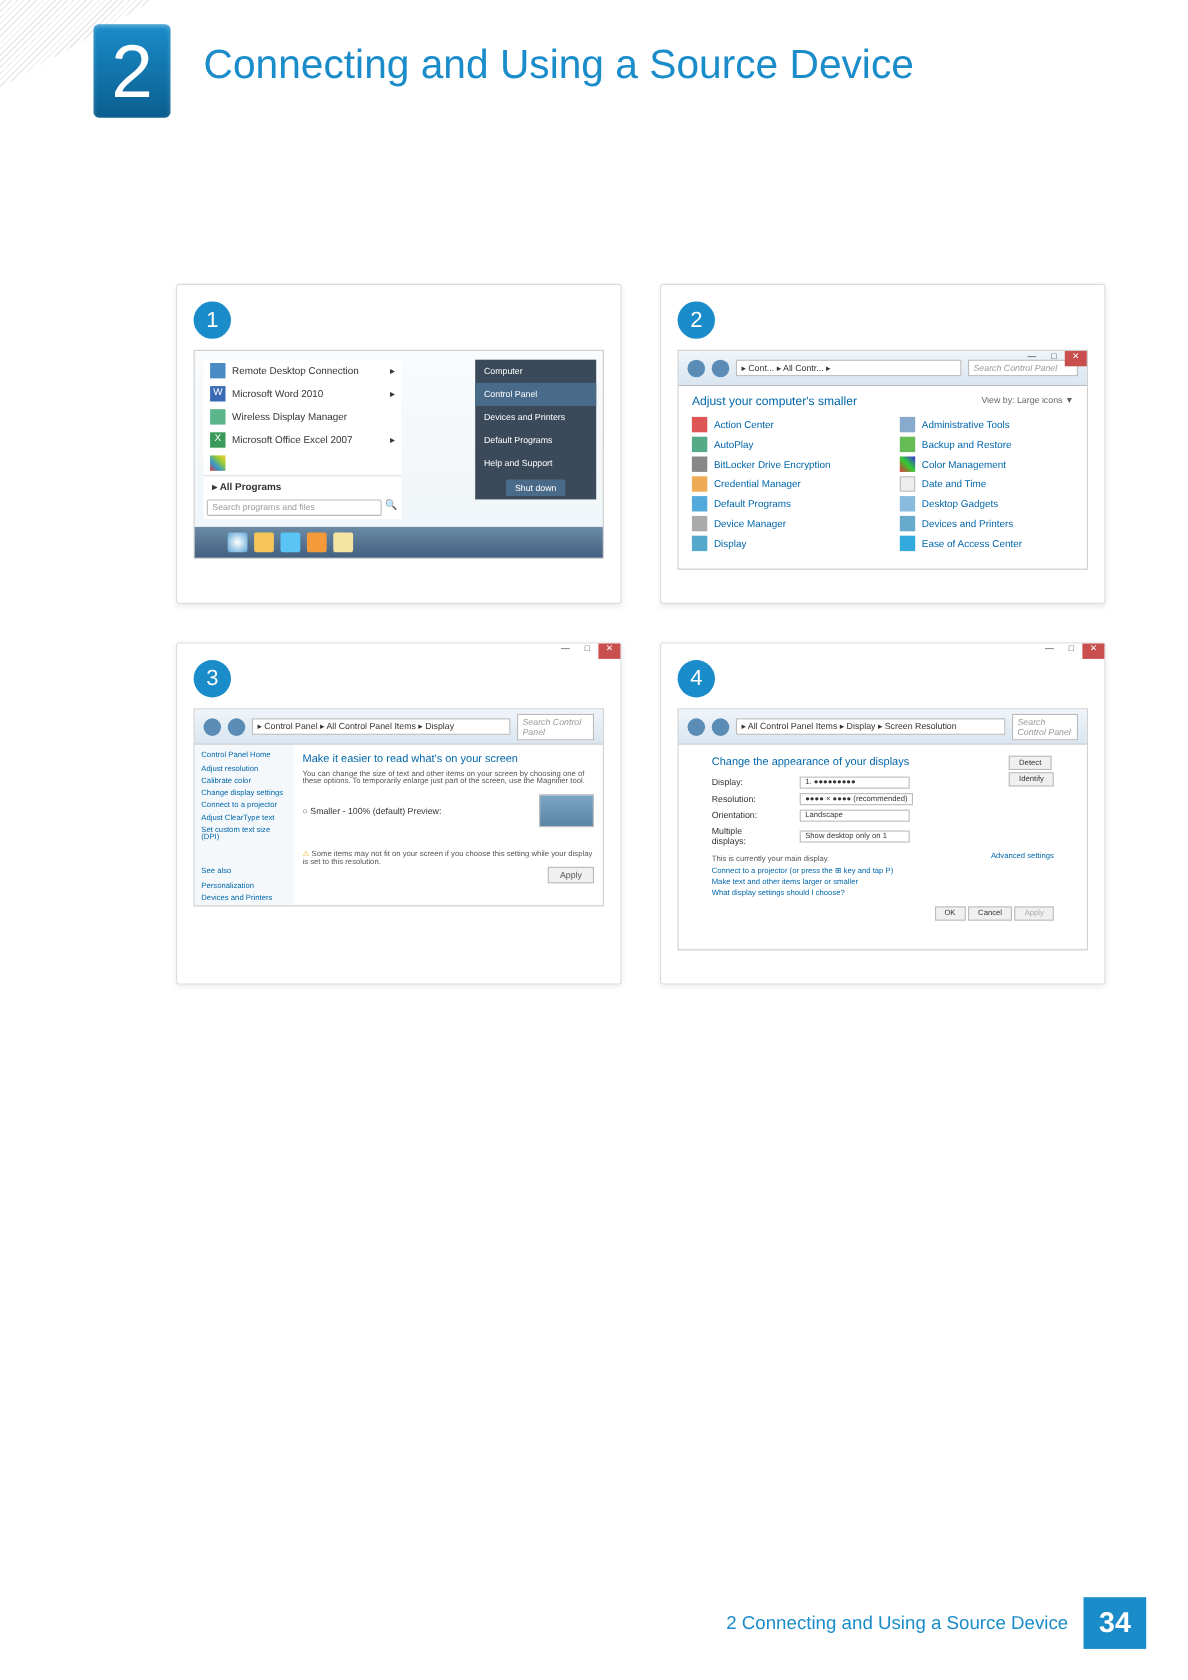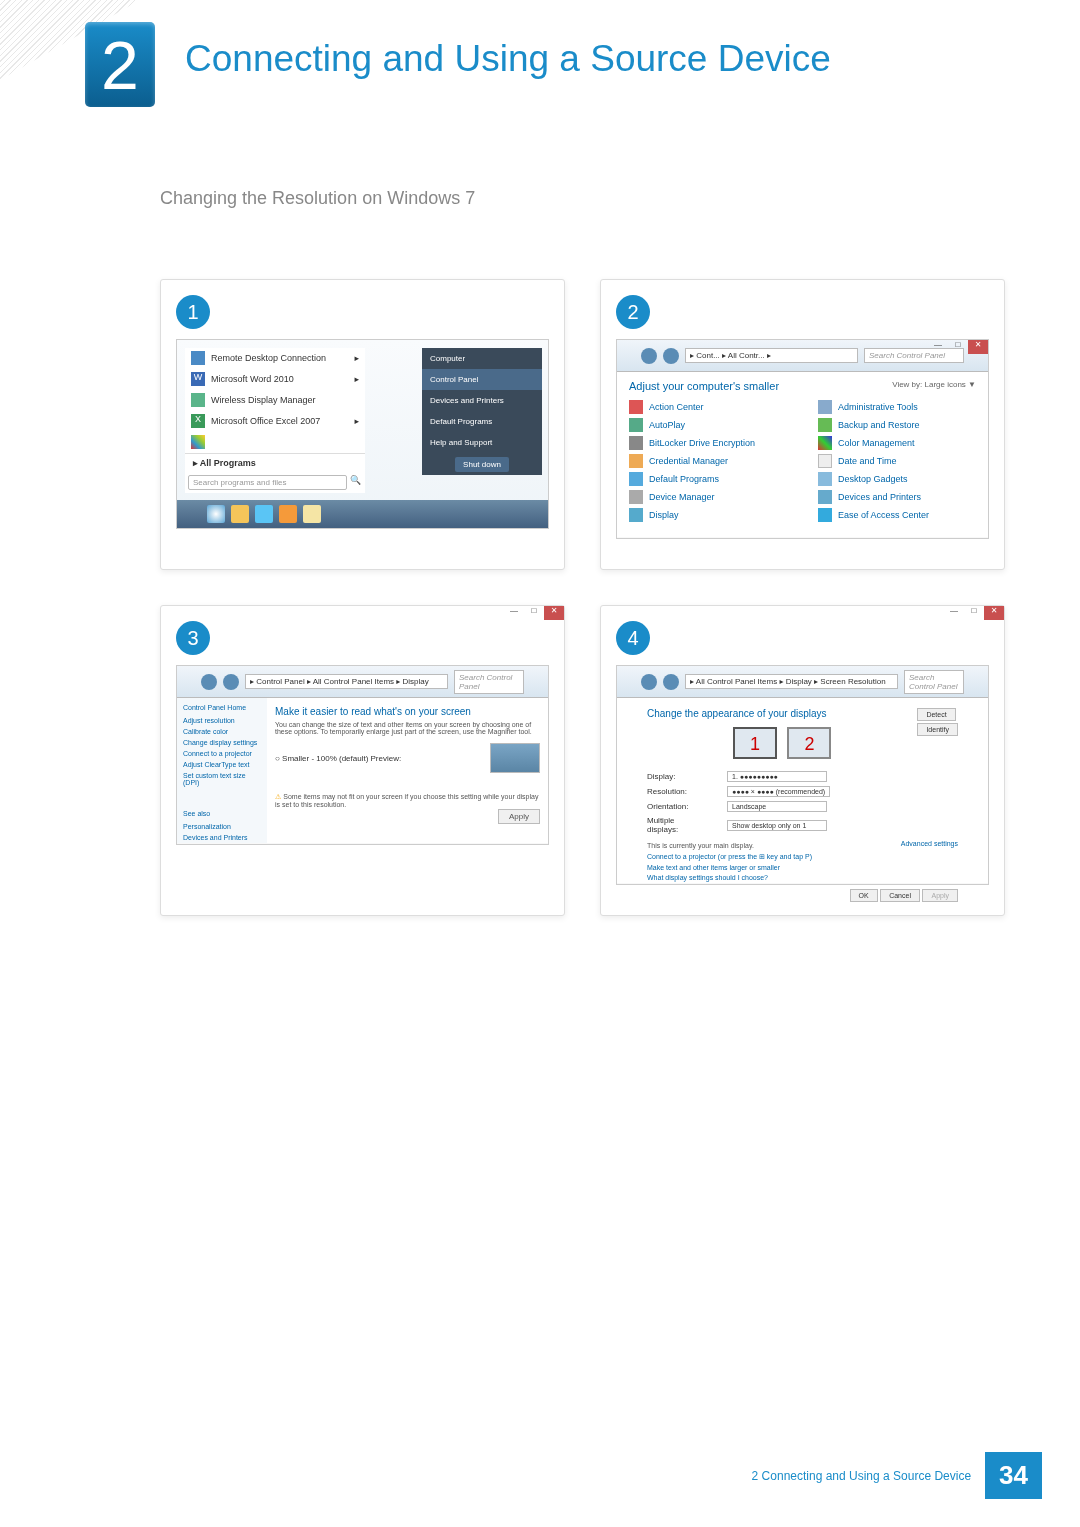--- a/index.html
+++ b/index.html
@@ -131,21 +131,21 @@
     }
     .mini-icon {
       width: 14px;
       height: 14px;
       display: inline-block;
     }
     .shot1-right {
       position: absolute;
       right: 6px;
       top: 8px;
-      width: 120px;
+      width: 110px;
       background: #3a4a5a;
       color: #fff;
     }
     .shot1-right-item {
       padding: 6px 8px;
       font-size: 8px;
     }
     .shot1-right-item.highlight {
       background: #4a6a8a;
     }
@@ -195,21 +195,21 @@
     .shot2 {
       height: 200px;
       position: relative;
     }
     .shot2-header {
       height: 32px;
       background: linear-gradient(180deg, #f0f5fa, #d8e5f0);
       border-bottom: 1px solid #bbb;
       display: flex;
       align-items: center;
-      padding: 0 24px;
+      padding: 0 8px;
       gap: 6px;
     }
     .nav-btn {
       width: 16px;
       height: 16px;
       border-radius: 50%;
       background: #5a8cb5;
     }
     .breadcrumb-box {
       flex: 1;
@@ -412,21 +412,21 @@
     .footer {
       position: absolute;
       bottom: 28px;
       right: 38px;
       display: flex;
       align-items: center;
       gap: 14px;
     }
     .footer-text {
       color: #1a8cc9;
-      font-size: 12px;
+      font-size: 17px;
     }
     .page-num {
       background: #1a8cc9;
       color: #fff;
       font-size: 26px;
       font-weight: 700;
       padding: 8px 14px;
     }
   </style>
 </head>
@@ -434,21 +434,20 @@
 
 <div class="corner-lines"></div>
 
 <div class="chapter-badge">
   <span class="chapter-number">2</span>
 </div>
 
 <h1 class="chapter-title">Connecting and Using a Source Device</h1>
 
 <div class="content-area">
-  <div class="subsection">Changing the Resolution on Windows 7</div>
 
   <div class="images-grid">
 
     <div class="img-card">
       <div class="step-circle">1</div>
       <div class="screenshot shot1">
         <div class="shot1-list">
           <div class="shot1-item">
               <span class="mini-icon" style="background:#4a8ac5"></span>
               <span>Remote Desktop Connection</span>
@@ -628,24 +627,20 @@
           <span class="nav-btn"></span>
           <div class="breadcrumb-box">▸ All Control Panel Items ▸ Display ▸ Screen Resolution</div>
           <div class="search-ctrl" style="width:60px">Search Control Panel</div>
         </div>
         <div class="shot4-body">
           <div class="detect-row">
             <div class="mini-btn">Detect</div><br>
             <div class="mini-btn">Identify</div>
           </div>
           <div class="change-title">Change the appearance of your displays</div>
-          <div class="display-preview">
-            <span class="monitor-icon">1</span>
-            <span class="monitor-icon" style="border-color:#888">2</span>
-          </div>
           <div class="setting-row">
               <span class="label">Display:</span>
               <span class="dropdown">1. ●●●●●●●●●</span>
             </div>
           <div class="setting-row">
               <span class="label">Resolution:</span>
               <span class="dropdown">●●●● × ●●●● (recommended)</span>
             </div>
           <div class="setting-row">
               <span class="label">Orientation:</span>

